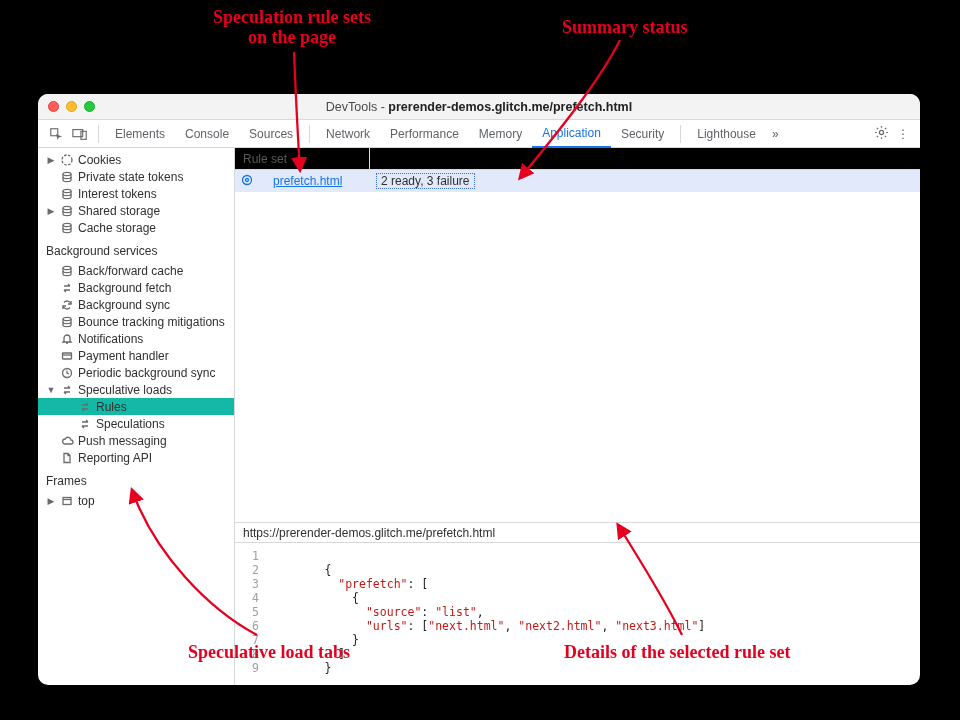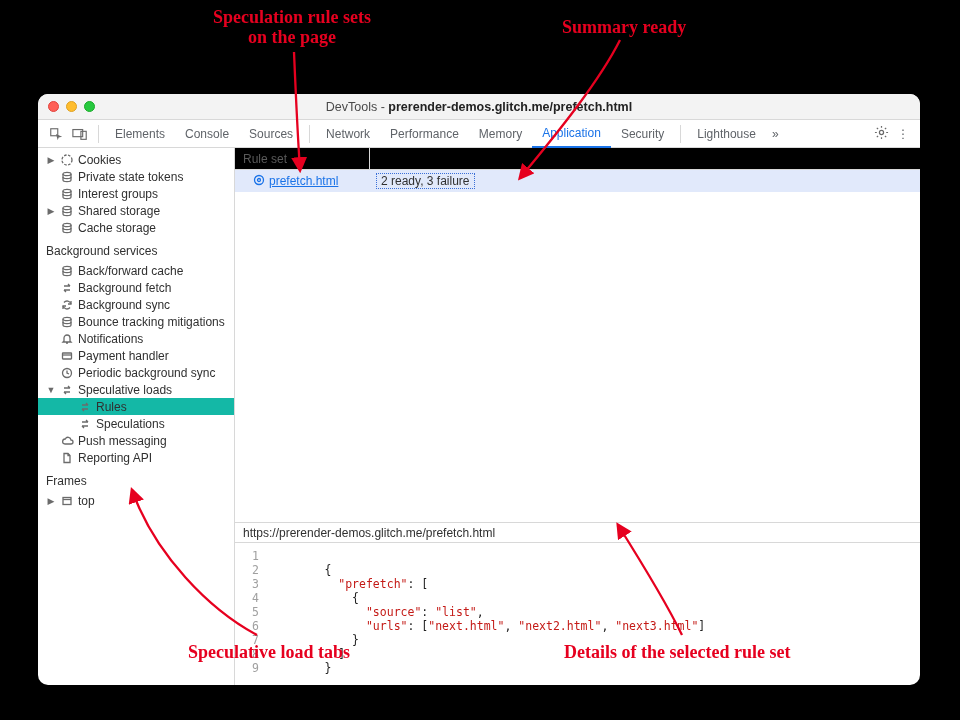--- a/index.html
+++ b/index.html
@@ -77,42 +77,42 @@
   .sb-item.selected{background:#14b8a6;}
   .sb-head{ font-size:12px; color:#303030; padding:8px 0 4px 8px;}
 
   .main { flex:1; display:flex; flex-direction:column; }
   .grid-head{display:flex; height:22px; align-items:flex-start; border-bottom:1px solid #d8d8d8; background:#000000; color:#5a5a5a;}
   .col-rule{width:135px; padding-left:8px; border-right:1px solid #d8d8d8; height:100%; display:flex; align-items:center;}
   .col-status{flex:1; padding-left:8px; display:flex; align-items:center;}
   .grid-body{flex:1; overflow:auto;}
   .row{display:flex; height:22px; align-items:center;}
   .row.sel{background:#e1e9fb;}
-  .row .r-rule{width:135px; padding-left:18px; display:flex; align-items:center; gap:4px; border-right:1px solid transparent;}
+  .row .r-rule{width:135px; padding-left:6px; display:flex; align-items:center; gap:20px; border-right:1px solid transparent;}
   .row .r-rule a{color:#1a73e8; text-decoration:underline; font-size:12px;}
   .row .r-status{flex:1; padding-left:6px; padding-right:6px;}
   .dotted-box{border:1px dotted #3a6fd8; padding:0 4px; display:inline-block; font-size:12px; color:#303030;}
 
   .details{border-top:1px solid #d8d8d8; display:flex; flex-direction:column;}
   .details-url{height:20px; display:flex; align-items:center; padding-left:8px; font-size:12px; color:#303030; border-bottom:1px solid #d8d8d8;}
   .code{display:flex; font-family: Menlo, Consolas, monospace; font-size:11.5px; padding:6px 0 10px 0; line-height:14px;}
   .gutter{width:34px; text-align:right; color:#a0a0a0; padding-right:10px;}
   .codebody{flex:1; white-space:pre; color:#222;}
   .k{color:#c41a16;} 
   .s{color:#c41a16;} 
   .p{color:#222;}
 
   svg.icon{stroke:#6b6b6b; fill:none; stroke-width:1.3;}
 </style>
 </head>
 <body>
 
 <div class="anno" style="left:182px; top:8px; width:220px;">Speculation rule sets
 on the page</div>
-<div class="anno" style="left:562px; top:18px;">Summary ready</div>
+<div class="anno" style="left:562px; top:18px;">Summary status</div>
 <div class="anno" style="left:188px; top:643px;">Speculative load tabs</div>
 <div class="anno" style="left:564px; top:643px;">Details of the selected rule set</div>
 
 <svg class="anno-svg" viewBox="0 0 960 720">
   <defs>
     <marker id="ah" viewBox="0 0 10 10" refX="8" refY="5" markerWidth="7" markerHeight="7" orient="auto-start-reverse">
       <path d="M 0 0 L 10 5 L 0 10 z" fill="#e6001f"></path>
     </marker>
   </defs>
 
@@ -199,21 +199,21 @@
       </div>
       <div class="sb-item">
         <span class="caret empty">▶</span>
         <span class="ic">
             <svg class="icon" width="12" height="12" viewBox="0 0 12 12">
               <ellipse cx="6" cy="3" rx="4" ry="1.6"></ellipse>
               <path d="M2 3v6c0 .9 1.8 1.6 4 1.6s4-.7 4-1.6V3"></path>
               <path d="M2 6c0 .9 1.8 1.6 4 1.6s4-.7 4-1.6"></path>
             </svg>
           </span>
-        <span>Interest groups</span>
+        <span>Interest tokens</span>
       </div>
       <div class="sb-item">
         <span class="caret">▶</span>
         <span class="ic">
             <svg class="icon" width="12" height="12" viewBox="0 0 12 12">
               <ellipse cx="6" cy="3" rx="4" ry="1.6"></ellipse>
               <path d="M2 3v6c0 .9 1.8 1.6 4 1.6s4-.7 4-1.6V3"></path>
               <path d="M2 6c0 .9 1.8 1.6 4 1.6s4-.7 4-1.6"></path>
             </svg>
           </span>

